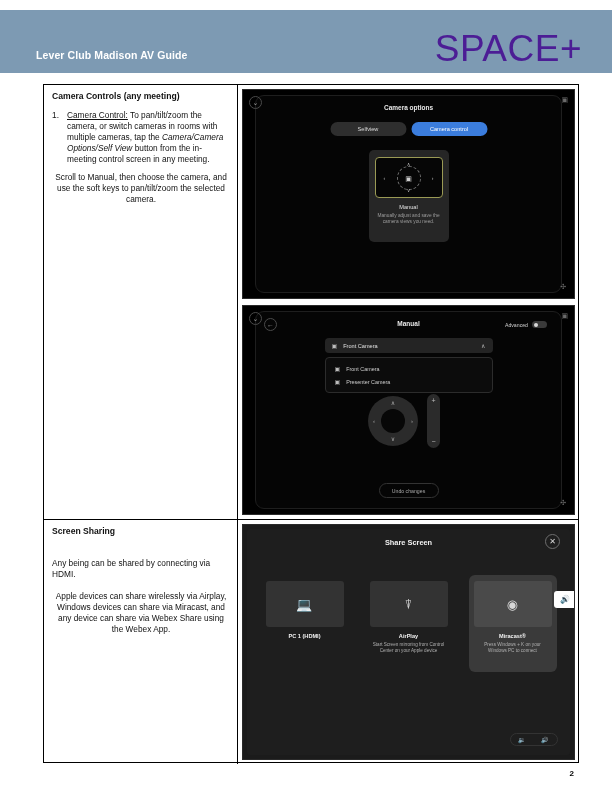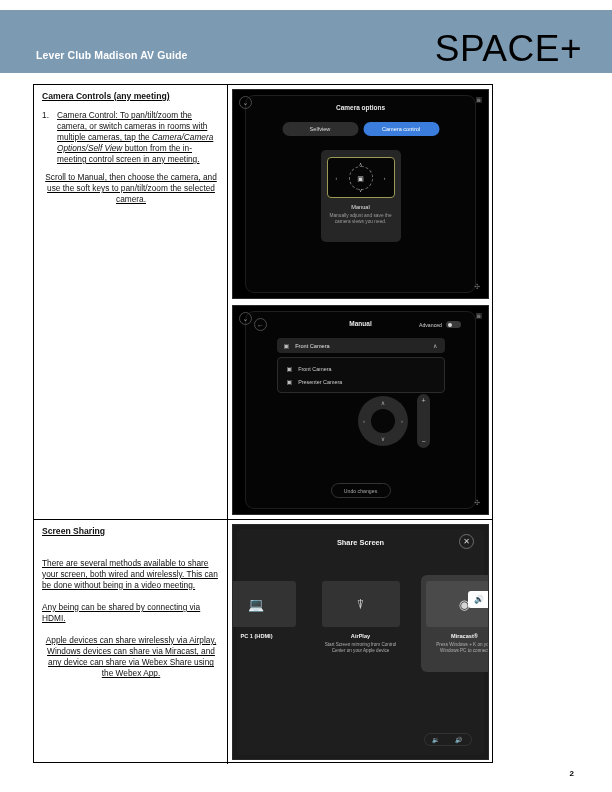--- a/index.html
+++ b/index.html
@@ -26,34 +26,33 @@
     font-size: 10.5px;
     font-weight: bold;
     color: #ffffff;
     letter-spacing: 0.1px;
   }
   .brand-logo {
     position: absolute;
     right: 30px; top: 20px;
     font-size: 37px;
     font-weight: 300;
-    color: #000000;
+    color: #4c1d95;
     letter-spacing: 0.5px;
     line-height: 1;
     font-family: "Liberation Sans", sans-serif;
   }
 
   
   .doc-table {
     position: absolute;
-    left: 33px; top: 84px;
-    width: 460px; height: 679px;
+    left: 43px; top: 84px;
+    width: 536px; height: 679px;
     border: 1px solid #000;
     border-collapse: collapse;
-    text-decoration: underline;
   }
   .row { display: flex; width: 100%; }
   .row-1 { height: 434px; }
   .row-2 { height: 245px; border-top: 1px solid #000; }
 
   .cell-text {
     width: 194px;
     flex: 0 0 194px;
     border-right: 1px solid #000;
     padding: 6px 7px 6px 8px;
@@ -434,21 +433,20 @@
       </div>
 
     </div>
   </div>
 
   <div class="row row-2">
 
     <div class="cell-text">
       <div class="cell-title">Screen Sharing</div>
       <div class="spacer-lg"></div>
-      <div class="para">There are several methods available to share your screen, both wired and wirelessly. This can be done without being in a video meeting.</div>
       <div class="para">Any being can be shared by connecting via HDMI.</div>
       <div class="para tight">Apple devices can share wirelessly via Airplay, Windows devices can share via Miracast, and any device can share via Webex Share using the Webex App.</div>
     </div>
 
     <div class="cell-media">
       <div class="shot shot3">
         <div class="shot-inner">
           <div class="share-title">Share Screen</div>
           <div class="close-btn">✕</div>
 

